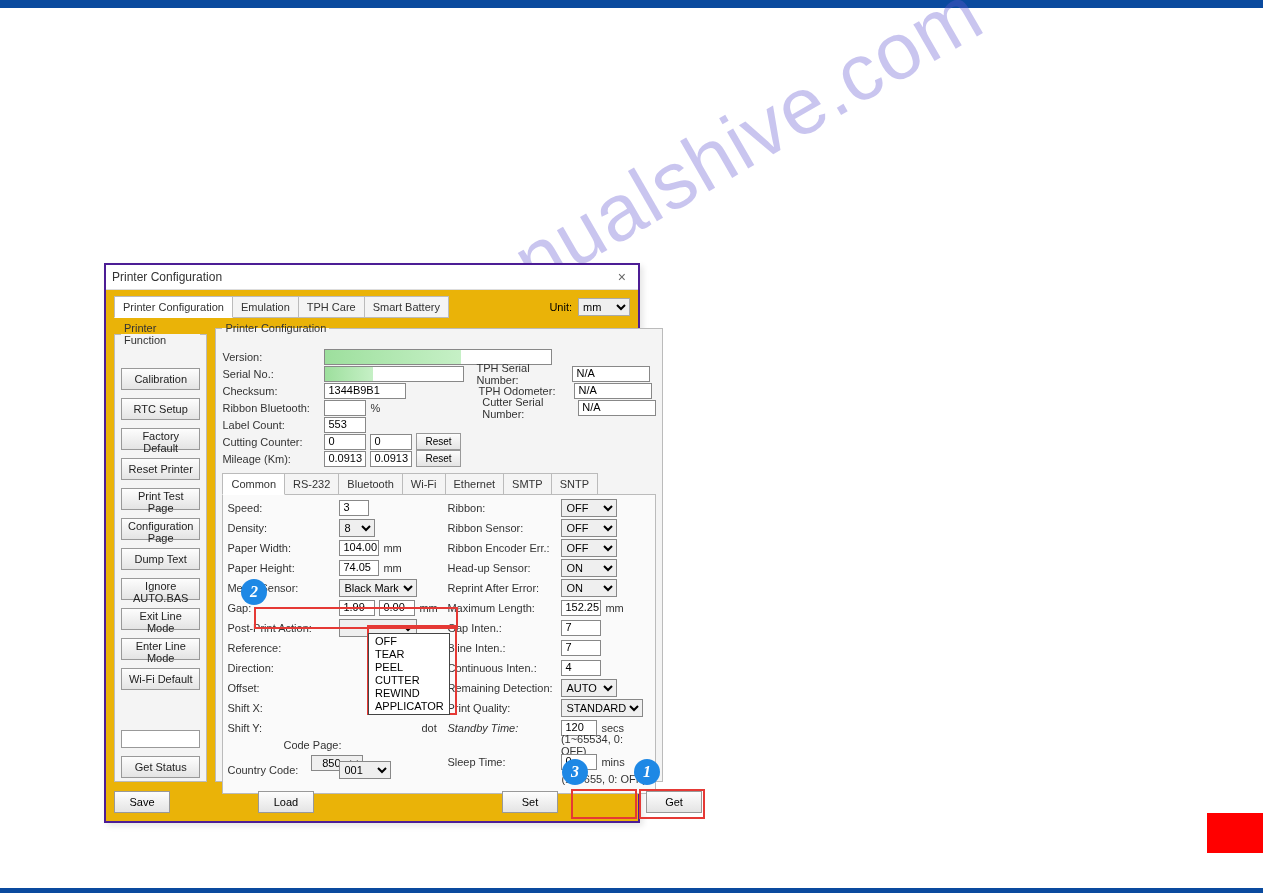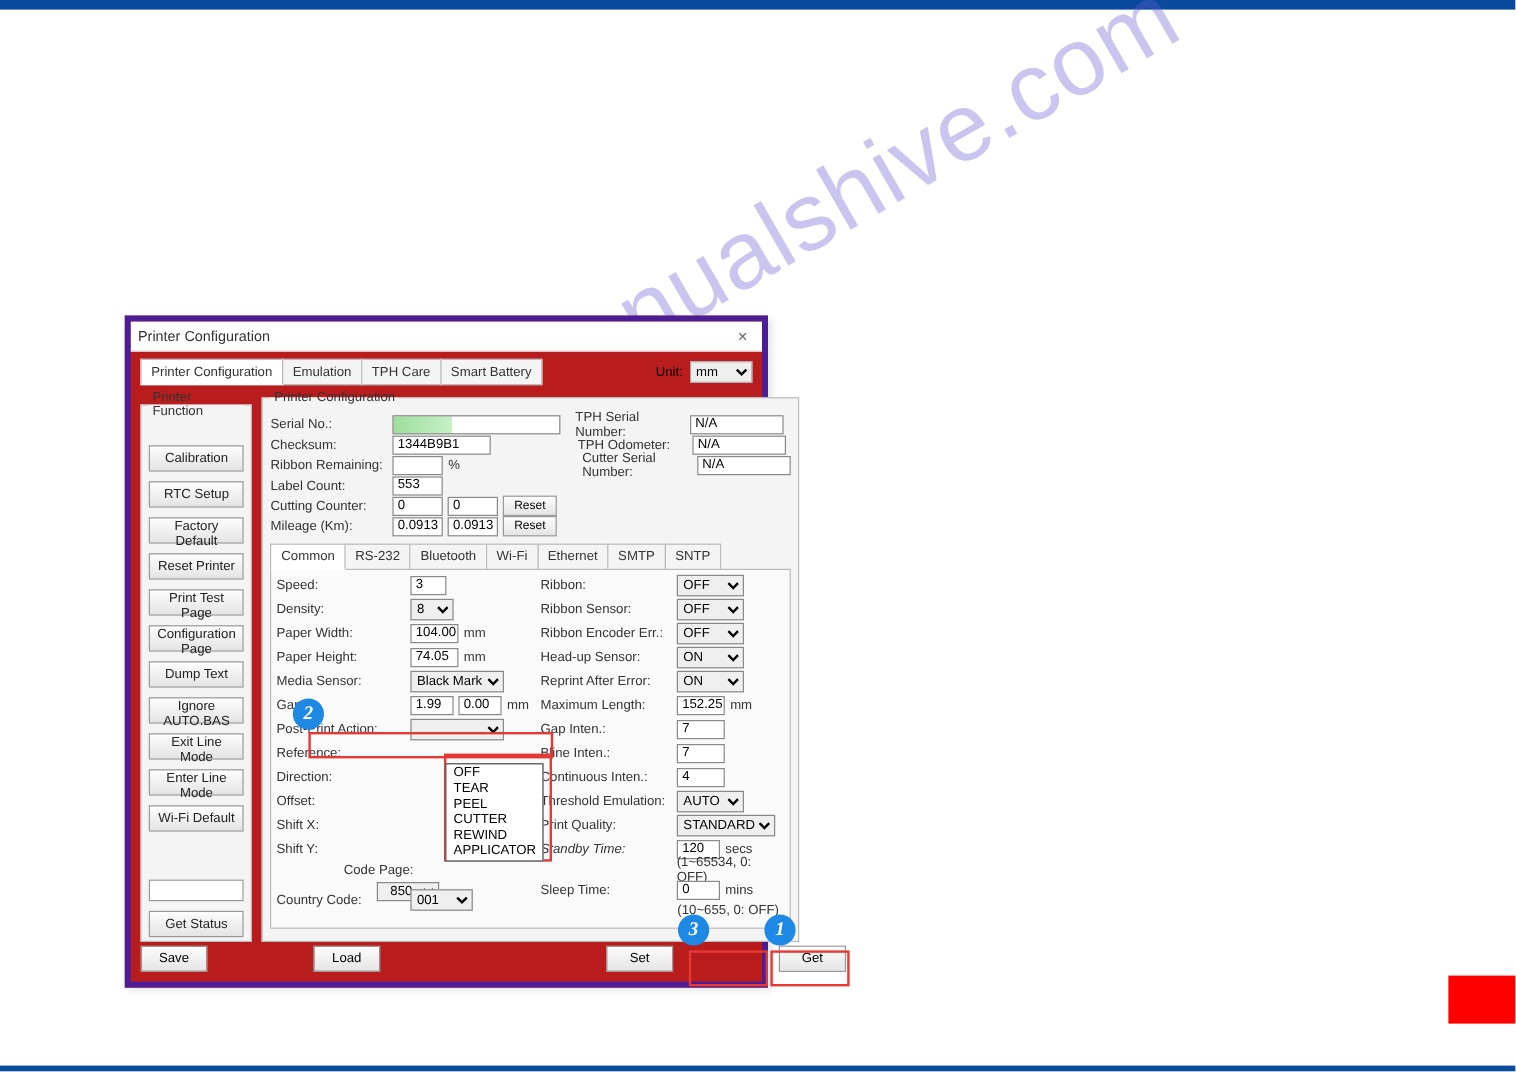--- a/index.html
+++ b/index.html
@@ -46,22 +46,22 @@
     pointer-events: none;
     letter-spacing: 1px;
   }
 
   .dialog {
     position: absolute;
     left: 104px;
     top: 263px;
     width: 536px;
     height: 560px;
-    background: #b91c1c;
-    border: 5px solid #4c1d95;
+    background: #eab308;
+    border: 2px solid #4c1d95;
     box-shadow: 3px 3px 6px rgba(0,0,0,0.1);
     box-sizing: border-box;
   }
   .titlebar {
     height: 24px;
     background: #fff;
     display: flex;
     align-items: center;
     padding: 0 6px;
     font-size: 12px;
@@ -331,35 +331,39 @@
         <button class="btn">Wi-Fi Default</button>
         <div class="status-in"></div>
         <button class="btn" style="margin-bottom:0;">Get Status</button>
       </fieldset>
     </div>
 
     <div class="right-col">
       <fieldset>
         <legend>Printer Configuration</legend>
 
+        <div class="row" style="margin-top:6px;">
+          <span class="lbl">Version:</span>
+          <div class="inp green-light" style="width:228px;"></div>
+        </div>
         <div class="row">
           <span class="lbl">Serial No.:</span>
           <div class="inp green-half" style="width:140px;"></div>
           <span class="lbl2" style="margin-left:8px;">TPH Serial Number:</span>
           <div class="inp" style="width:78px;">N/A</div>
         </div>
         <div class="row">
           <span class="lbl">Checksum:</span>
           <div class="inp" style="width:82px;">1344B9B1</div>
           <span style="width:56px;"></span>
           <span class="lbl2" style="margin-left:8px;">TPH Odometer:</span>
           <div class="inp" style="width:78px;">N/A</div>
         </div>
         <div class="row">
-          <span class="lbl">Ribbon Remaining:</span>
+          <span class="lbl">Ribbon Bluetooth:</span>
           <div class="inp" style="width:42px;"></div>
           <span class="unit-txt">%</span>
           <span style="width:86px;"></span>
           <span class="lbl2" style="margin-left:8px;">Cutter Serial Number:</span>
           <div class="inp" style="width:78px;">N/A</div>
         </div>
         <div class="row">
           <span class="lbl">Label Count:</span>
           <div class="inp" style="width:42px;">553</div>
         </div>
@@ -484,21 +488,21 @@
               </div>
               <div class="row" style="margin-top:3px;">
                 <span class="lbl" style="width:110px;">Bline Inten.:</span>
                 <div class="inp" style="width:40px;">7</div>
               </div>
               <div class="row" style="margin-top:3px;">
                 <span class="lbl" style="width:110px;">Continuous Inten.:</span>
                 <div class="inp" style="width:40px;">4</div>
               </div>
               <div class="row" style="margin-top:3px;">
-                <span class="lbl" style="width:110px;">Threshold Emulation:</span>
+                <span class="lbl" style="width:110px;">Remaining Detection:</span>
                 <select class="sel" style="width:56px;"><option>AUTO</option></select>
               </div>
               <div class="row" style="margin-top:3px;">
                 <span class="lbl" style="width:110px;">Print Quality:</span>
                 <select class="sel" style="width:82px;"><option>STANDARD</option></select>
               </div>
               <div class="row" style="margin-top:3px;">
                 <span class="lbl" style="width:110px;font-style:italic;">Standby Time:</span>
                 <div class="inp" style="width:36px;">120</div>
                 <span class="unit-txt">secs</span>

